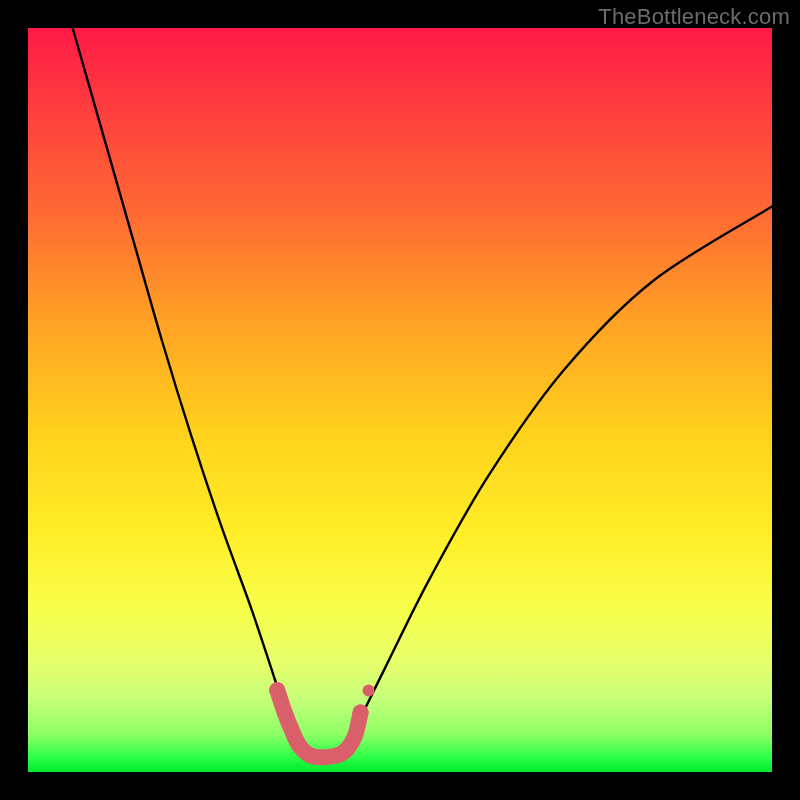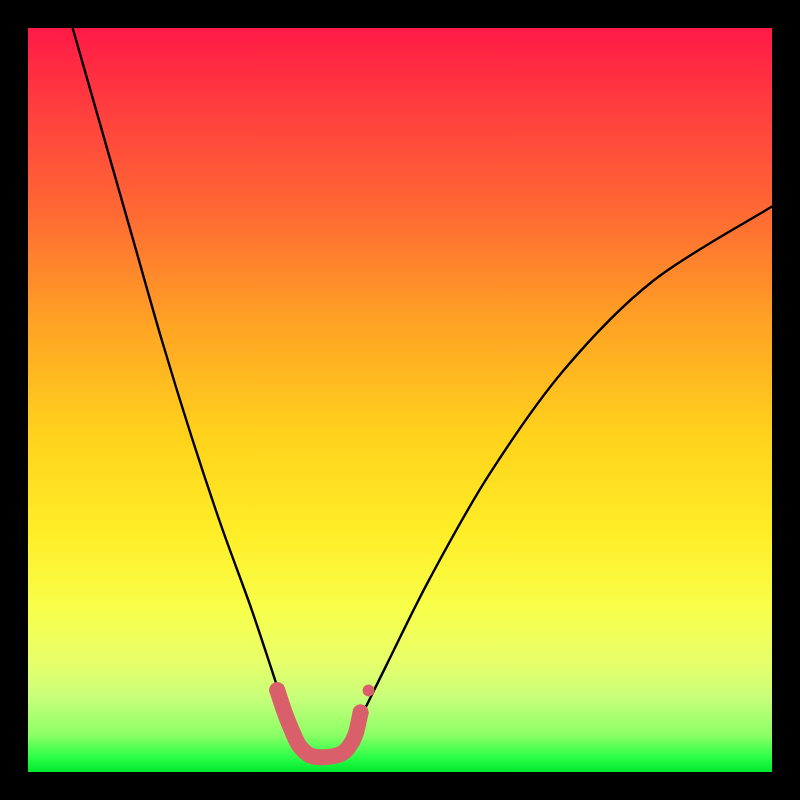--- a/index.html
+++ b/index.html
@@ -54,20 +54,21 @@
     left: 0; top: 0;
     width: 744px;
     height: 744px;
     overflow: visible;
   }
 </style>
 </head>
 <body>
 
 <div class="frame">
+  <div class="watermark">TheBottleneck.com</div>
   <div class="plot">
     <svg class="curve" viewBox="0 0 744 744">
       <path id="main-curve" fill="none" stroke="#000" stroke-width="2.4" stroke-linecap="round" d="M 44.64 0 C 49.6 17.359999999999996, 64.48 69.43999999999997, 74.4 104.15999999999997 C 84.32000000000001 138.87999999999997, 94.24000000000001 173.60000000000005, 104.16000000000001 208.32000000000005 C 114.08000000000001 243.04000000000005, 123.99999999999999 279, 133.92 312.48 C 143.83999999999997 345.96000000000004, 153.76 378.2, 163.68 409.2 C 173.60000000000002 440.2, 183.52 469.96000000000004, 193.44 498.48 C 203.35999999999999 527, 214.51999999999998 555.52, 223.2 580.3199999999999 C 231.88 605.1199999999999, 239.32000000000002 628.68, 245.52 647.28 C 251.72 665.88, 256.06 679.52, 260.4 691.92 C 264.73999999999995 704.3199999999999, 267.84 715.4799999999999, 271.56 721.68 C 275.28000000000003 727.88, 278.38 727.88, 282.72 729.12 C 287.06000000000006 730.36, 292.64000000000004 730.36, 297.6 729.12 C 302.56 727.88, 307.52 726.64, 312.47999999999996 721.68 C 317.43999999999994 716.7199999999999, 319.92 713, 327.36 699.36 C 334.8 685.72, 344.72 664.6400000000001, 357.12 639.84 C 369.52 615.04, 384.40000000000003 582.8, 401.76000000000005 550.56 C 419.12000000000006 518.3199999999999, 438.96 481.12, 461.28 446.4 C 483.59999999999997 411.67999999999995, 508.4 374.47999999999996, 535.68 342.23999999999995 C 562.9599999999999 309.99999999999994, 590.2399999999999 280.24, 624.9599999999999 252.95999999999998 C 659.68 225.67999999999998, 724.16 190.95999999999995, 744 178.55999999999995"></path>
       <g id="marker-group">
           <path d="M 249.24 662.16 C 250.48000000000002 665.88, 254.20000000000002 677.66, 256.68 684.48 C 259.16 691.3000000000001, 261.64 697.5, 264.12 703.08 C 266.6 708.6600000000001, 268.46 713.868, 271.56 717.96 C 274.66 722.052, 278.38 725.7719999999999, 282.72 727.632 C 287.06000000000006 729.492, 292.64000000000004 729.3679999999999, 297.6 729.12 C 302.56 728.8720000000001, 308.76 727.6320000000001, 312.47999999999996 726.144 C 316.19999999999993 724.656, 317.44 723.416, 319.92 720.192 C 322.40000000000003 716.968, 325.252 712.752, 327.36 706.8 C 329.468 700.848, 331.7 688.2, 332.568 684.48" fill="none" stroke="#d9606a" stroke-width="16" stroke-linecap="round" stroke-linejoin="round"></path>
           <circle cx="249.24" cy="662.16" r="8" fill="#d9606a"></circle>
           <circle cx="332.568" cy="684.48" r="8" fill="#d9606a"></circle>
           <circle cx="340.568" cy="662.48" r="6" fill="#d9606a"></circle>
         </g>
     </svg>

